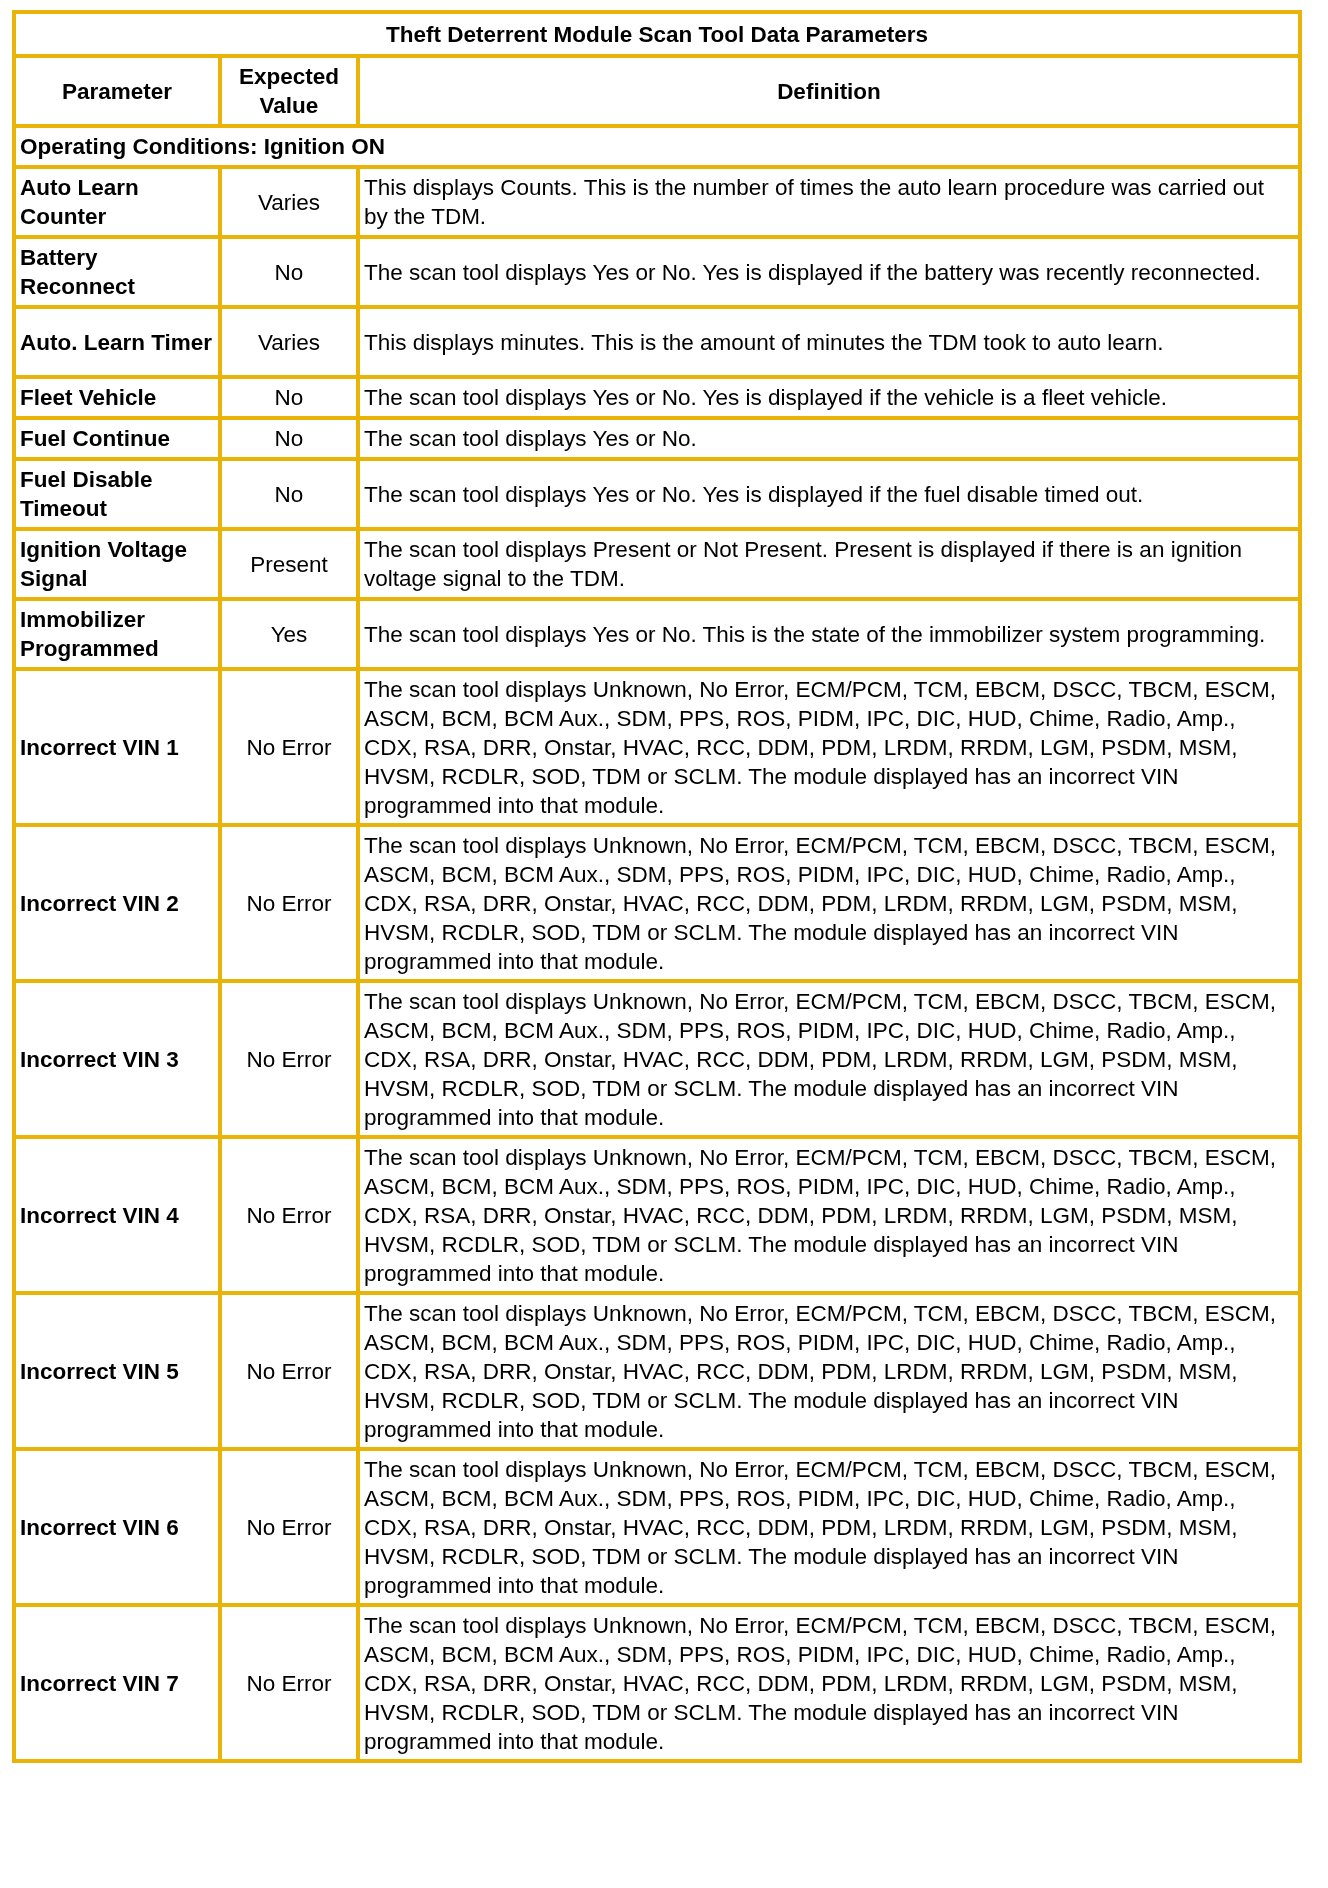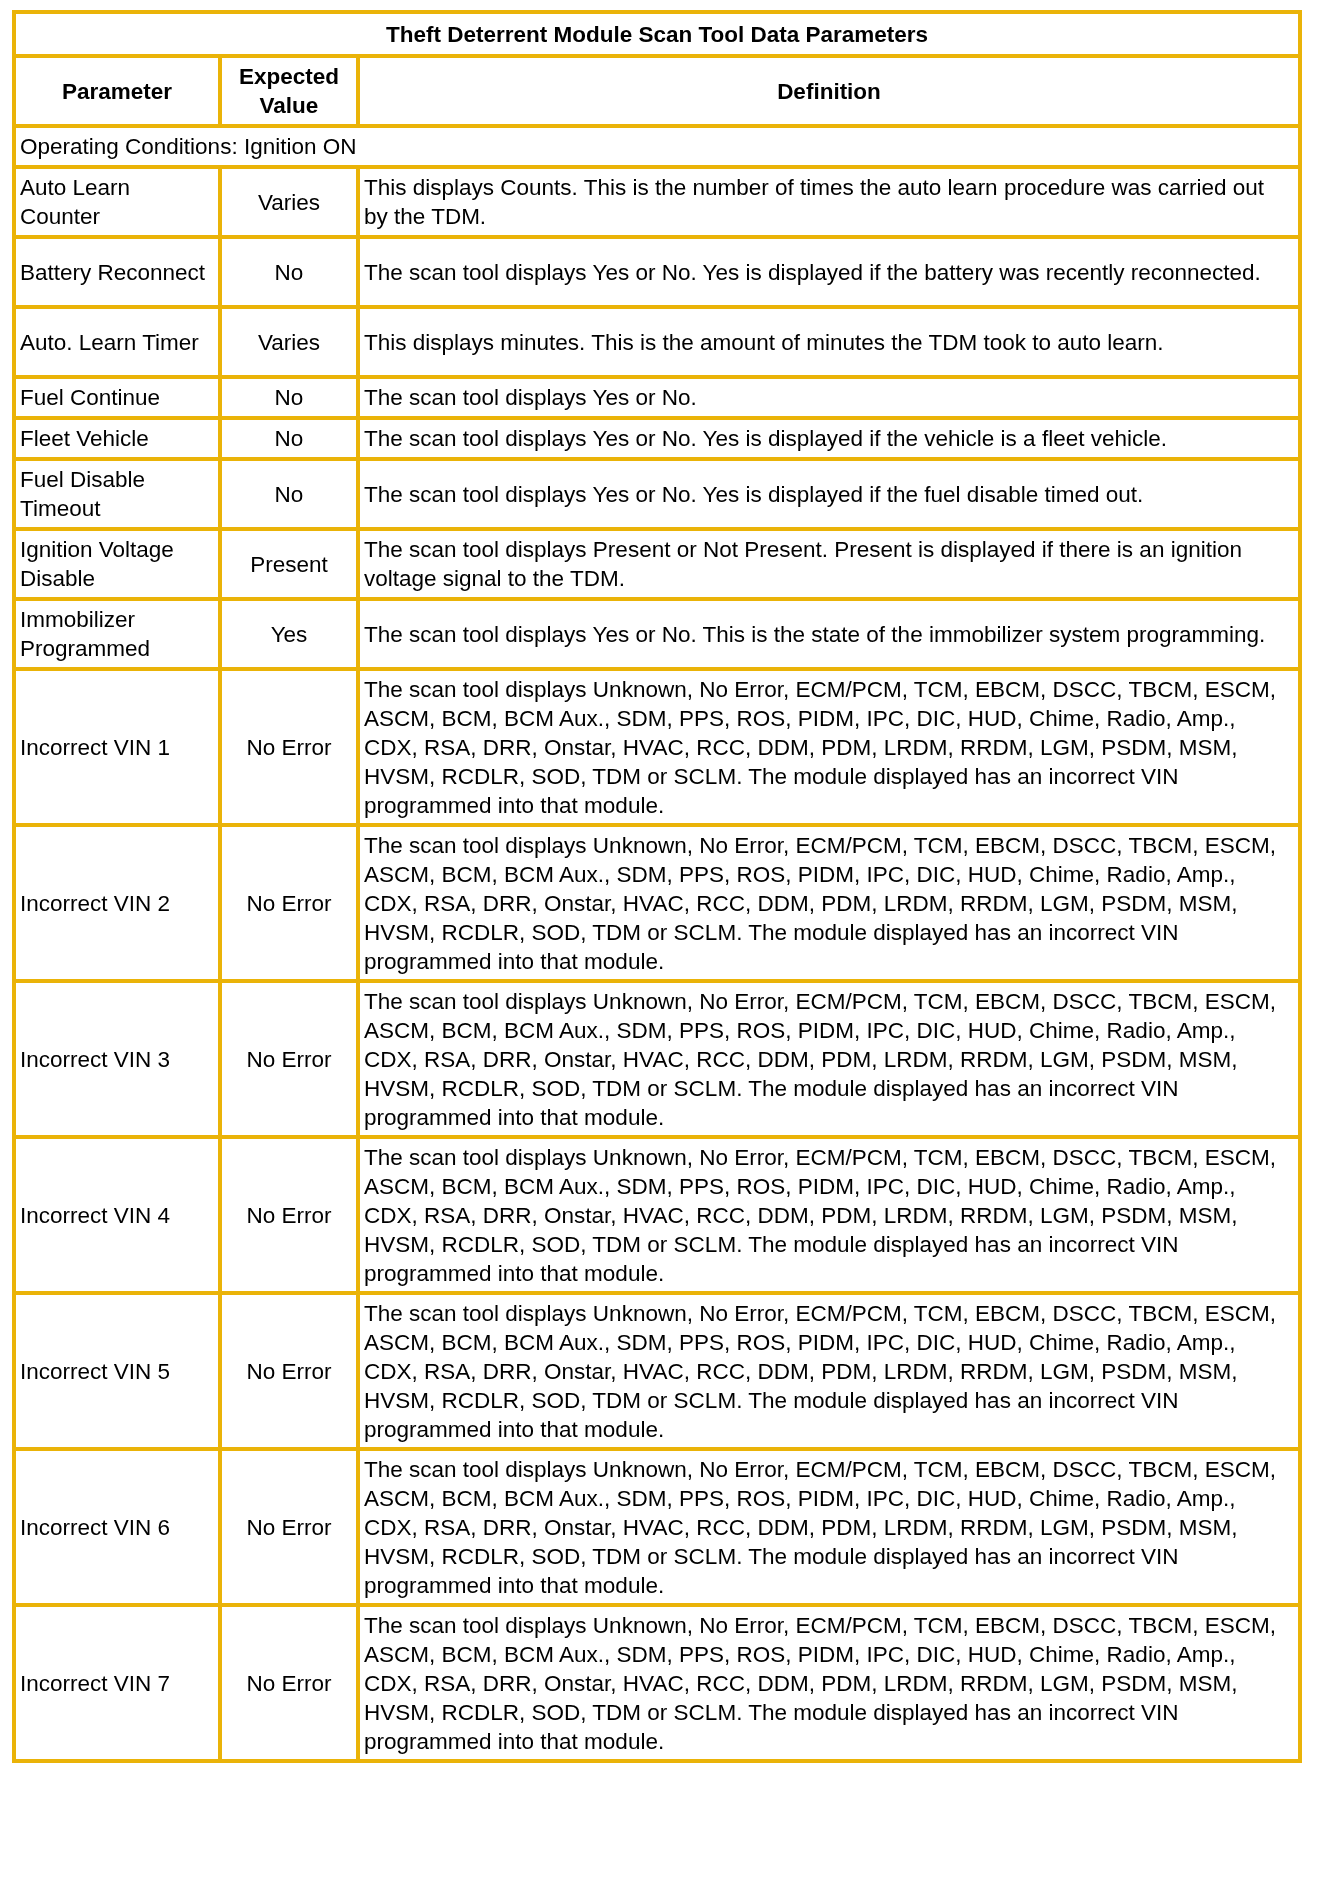--- a/index.html
+++ b/index.html
@@ -12,21 +12,21 @@
   table.tdm td, table.tdm th {
     border: 4px solid #eab308; padding: 0 4px; vertical-align: middle;
     font-size: 22.5px; line-height: 29px; box-sizing: border-box;
   }
   col.c1 { width: 206px; }
   col.c2 { width: 138px; }
   col.c3 { width: auto; }
   .title { font-weight: bold; text-align: center; height: 44px; }
   .hdr th { font-weight: bold; text-align: center; height: 70px; line-height: 27px; }
   .cond td { height: 41px; }
-  .param { text-align: left; }
+  .param { text-align: left; font-weight: bold; }
   .value { text-align: center; }
   .def { text-align: left; padding-left: 4px; padding-right: 4px; margin-top: 16px; }
   tr.r1 td { height: 41px; }
   tr.r2 td { height: 70px; }
   tr.r5 td { height: 156px; }
 </style>
 </head>
 <body>
 
 <table class="tdm">
@@ -57,36 +57,36 @@
     <td class="param">Battery Reconnect</td>
     <td class="value">No</td>
     <td class="def">The scan tool displays Yes or No. Yes is displayed if the battery was recently reconnected.</td>
   </tr>
   <tr class="r2">
     <td class="param">Auto. Learn Timer</td>
     <td class="value">Varies</td>
     <td class="def">This displays minutes. This is the amount of minutes the TDM took to auto learn.</td>
   </tr>
   <tr class="r1">
+    <td class="param">Fleet Vehicle</td>
+    <td class="value">No</td>
+    <td class="def">The scan tool displays Yes or No. Yes is displayed if the vehicle is a fleet vehicle.</td>
+  </tr>
+  <tr class="r1">
     <td class="param">Fuel Continue</td>
     <td class="value">No</td>
     <td class="def">The scan tool displays Yes or No.</td>
-  </tr>
-  <tr class="r1">
-    <td class="param">Fleet Vehicle</td>
-    <td class="value">No</td>
-    <td class="def">The scan tool displays Yes or No. Yes is displayed if the vehicle is a fleet vehicle.</td>
   </tr>
   <tr class="r2">
     <td class="param">Fuel Disable Timeout</td>
     <td class="value">No</td>
     <td class="def">The scan tool displays Yes or No. Yes is displayed if the fuel disable timed out.</td>
   </tr>
   <tr class="r2">
-    <td class="param">Ignition Voltage Disable</td>
+    <td class="param">Ignition Voltage Signal</td>
     <td class="value">Present</td>
     <td class="def">The scan tool displays Present or Not Present. Present is displayed if there is an ignition voltage signal to the TDM.</td>
   </tr>
   <tr class="r2">
     <td class="param">Immobilizer Programmed</td>
     <td class="value">Yes</td>
     <td class="def">The scan tool displays Yes or No. This is the state of the immobilizer system programming.</td>
   </tr>
   <tr class="r5">
     <td class="param">Incorrect VIN 1</td>

